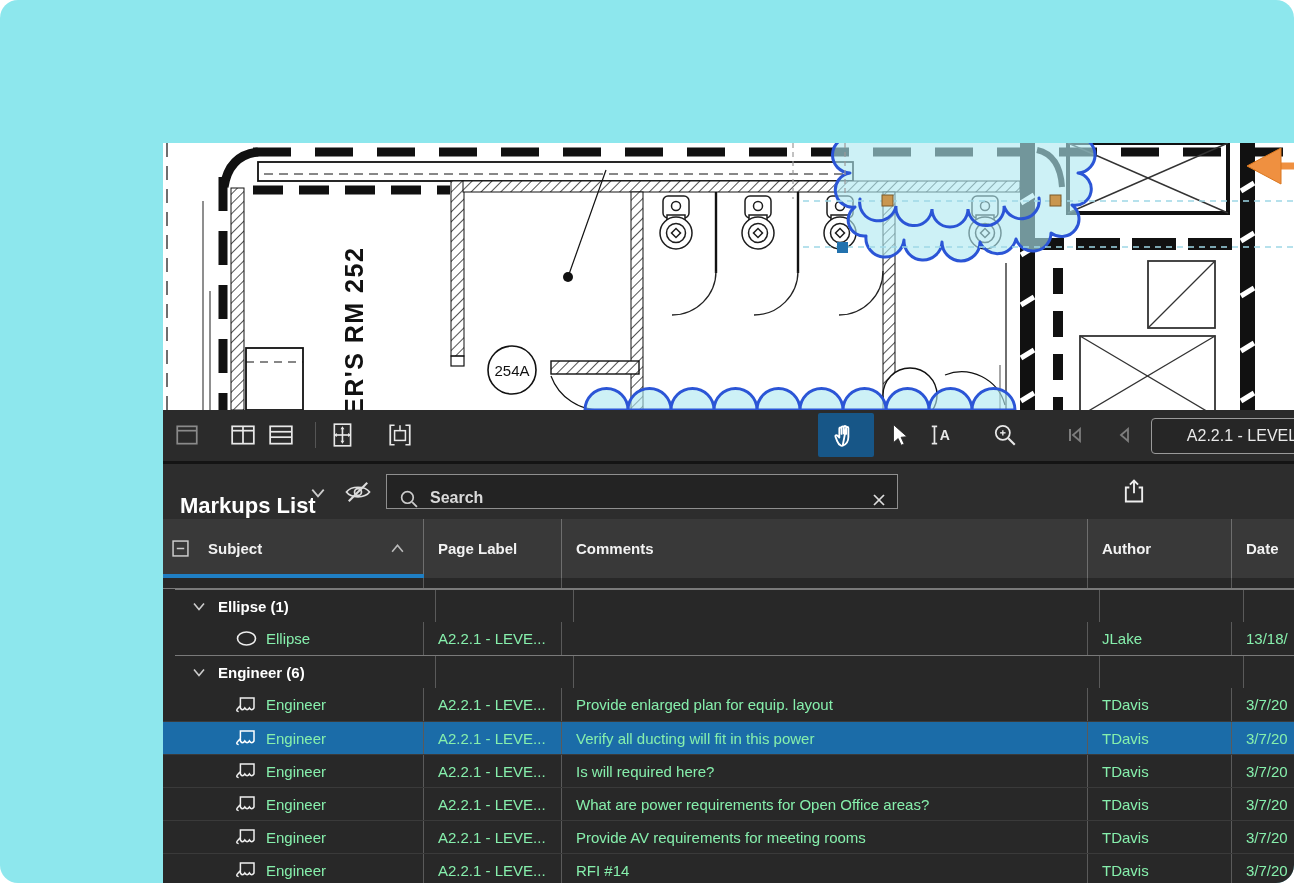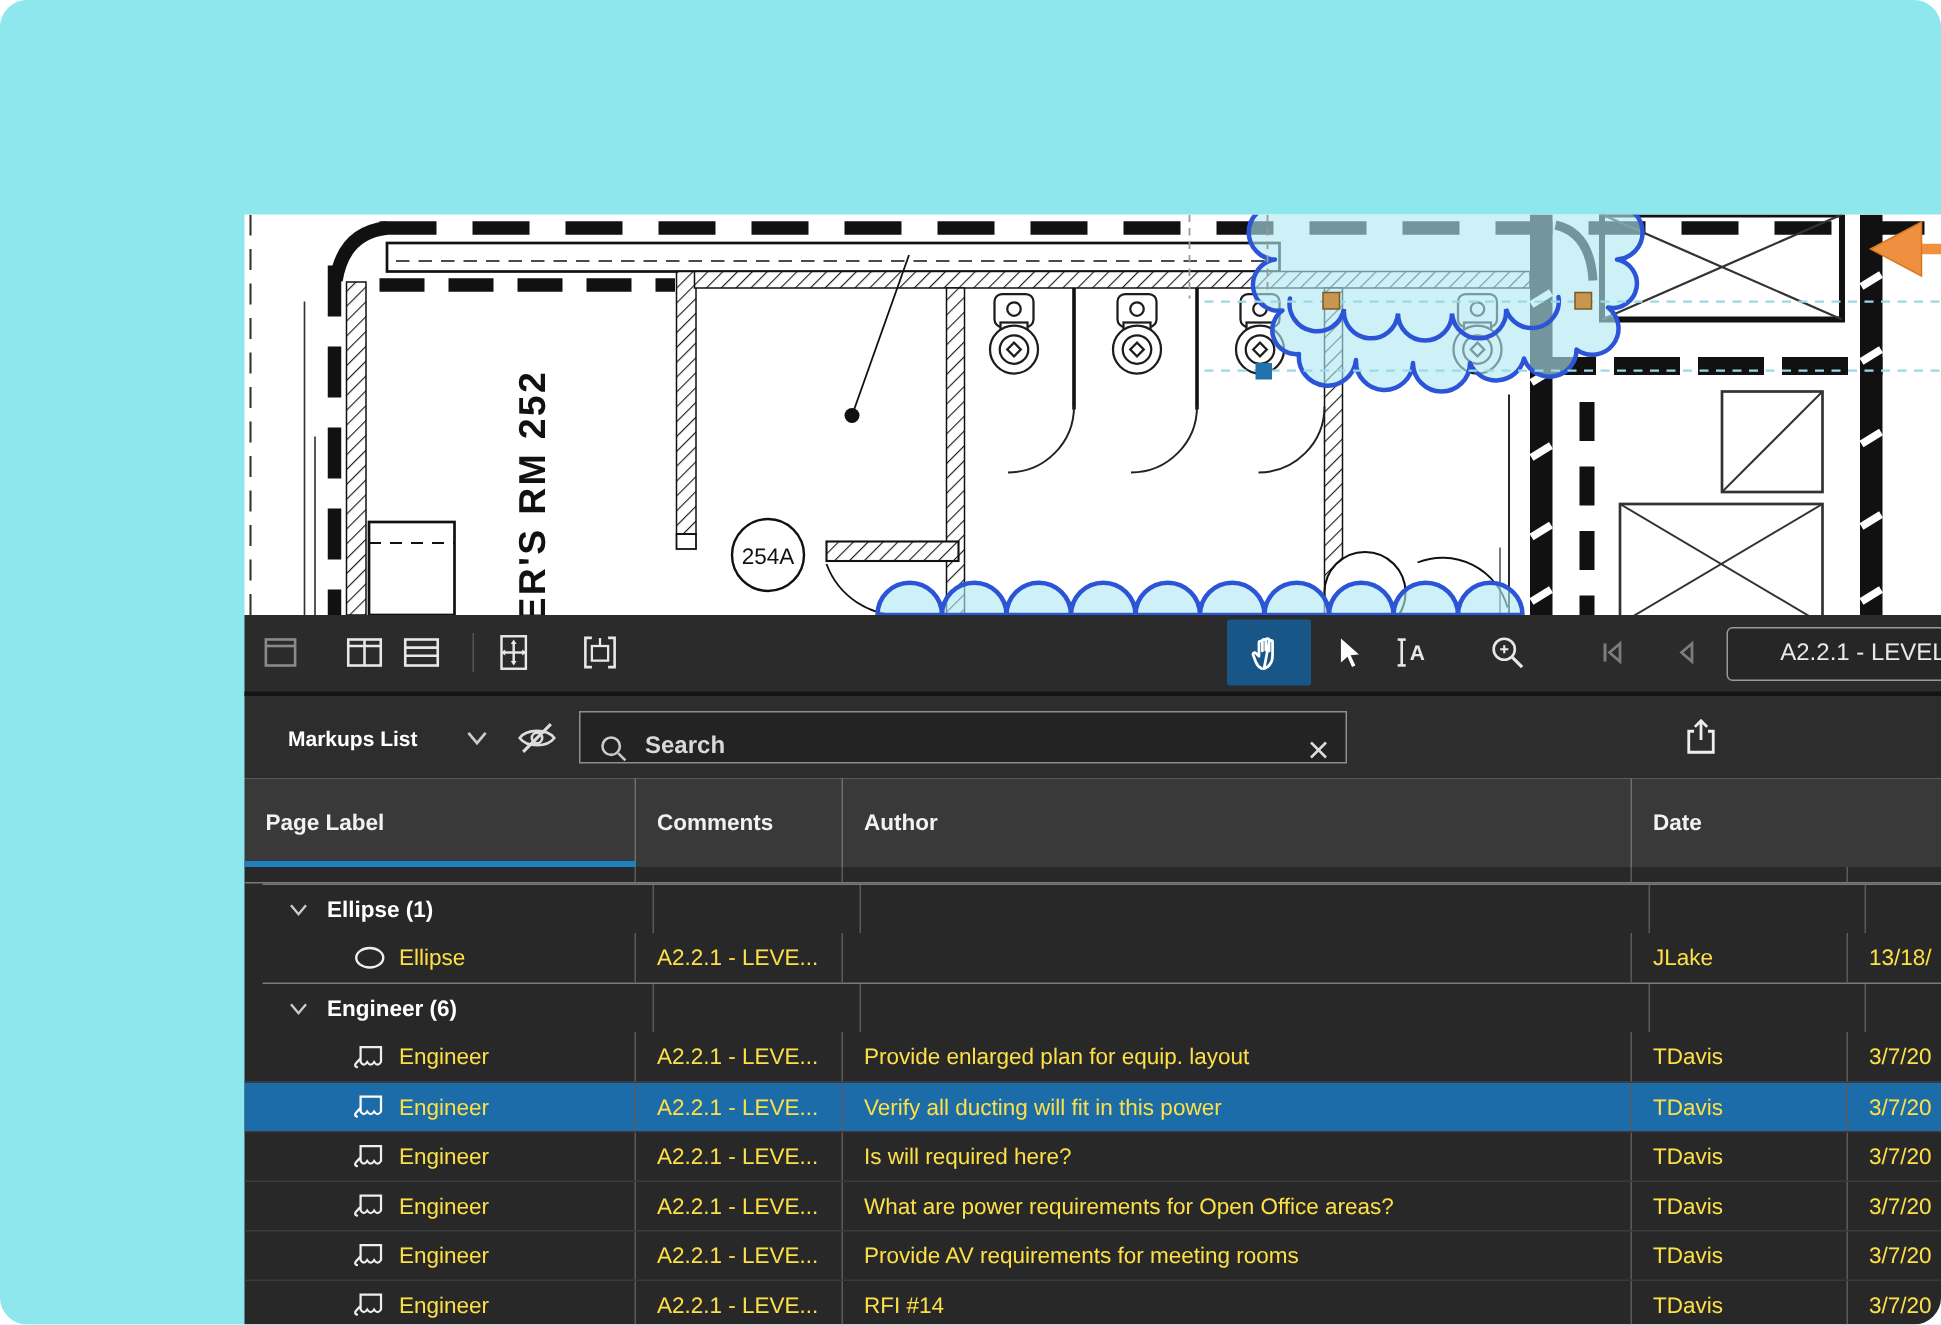--- a/index.html
+++ b/index.html
@@ -13,21 +13,21 @@
   
   .toolbar{position:relative;height:51px;background:#2b2b2b;border-bottom:3px solid #141414;flex:none;}
   .tool{position:absolute;top:3px;width:44px;height:44px;display:flex;align-items:center;justify-content:center;border-radius:2px;}
   .tool.active{background:#175687;width:56px;}
   .tool-sep{position:absolute;top:12px;width:1px;height:26px;background:#555;}
   .pagebox{position:absolute;top:8px;height:34px;width:180px;border:1px solid #9a9a9a;border-radius:4px;background:#262626;
            color:#e9e9e9;font-size:16px;display:flex;align-items:center;justify-content:center;white-space:nowrap;overflow:hidden;}
 
   
   .phead{position:relative;height:55px;background:#2d2d2d;flex:none;}
-  .ptitle{position:absolute;left:17px;top:0;height:55px;display:flex;align-items:center;color:#ffffff;font-size:14px;font-weight:bold;margin-left:12px;}
+  .ptitle{position:absolute;left:17px;top:0;height:55px;display:flex;align-items:flex-end;color:#ffffff;font-size:22px;font-weight:bold;}
   .pchev{position:absolute;left:147px;top:21px;}
   .peye{position:absolute;left:180px;top:15px;}
   .searchbox{position:absolute;left:223px;top:10px;width:512px;height:35px;border:1px solid #8f8f8f;background:#232323;
              display:flex;align-items:flex-end;box-sizing:border-box;}
   .searchbox input{flex:1;background:transparent;border:none;outline:none;color:#d9d9d9;font-size:16px;font-weight:bold;
                    font-family:"Liberation Sans",sans-serif;}
   .searchbox input::placeholder{color:#d9d9d9;opacity:1;}
   .sicon{margin:0 10px 0 12px;flex:none;display:flex;}
   .sclear{margin-right:10px;flex:none;display:flex;cursor:pointer;}
   .filterwrap{position:absolute;left:773px;top:0;height:55px;display:flex;align-items:center;gap:10px;cursor:pointer;}
@@ -42,21 +42,21 @@
          padding-left:14px;box-sizing:border-box;}
   .hcell.last{border-right:none;}
   .hcell.subj{padding-left:9px;gap:0;}
   .subj-label{margin-left:19px;}
   .sortcaret{margin-left:auto;margin-right:18px;display:flex;}
   .sortbar{position:absolute;left:0;bottom:0;width:261px;height:4px;background:#1F7FC4;}
 
   .tbody{flex:1;background:#282828;overflow:hidden;}
   .row{height:33px;box-sizing:border-box;}
   .row .grid-cols{height:100%;}
-  .cell{display:flex;align-items:center;color:#fde047;font-size:15px;border-right:1px solid #5a5a5a;
+  .cell{display:flex;align-items:center;color:#86efac;font-size:15px;border-right:1px solid #5a5a5a;
         padding-left:14px;box-sizing:border-box;white-space:nowrap;overflow:hidden;}
   .cell.last{border-right:none;}
   .stripRow{height:10px;border-bottom:1px solid #7a7a7a;}
   .stripRow .cell{padding:0;}
   .grouprow{border-top:1px solid #7a7a7a;margin-left:12px;}
   .grouprow .subjcell{font-weight:bold;color:#ffffff;padding-left:17px;gap:12px;}
   .itemrow{border-top:1px solid #3a3a3a;}
   .itemrow.first{border-top:none;}
   .subjcell{display:flex;align-items:center;border-right:1px solid #5a5a5a;box-sizing:border-box;overflow:hidden;}
   .itemrow .subjcell{padding-left:72px;gap:8px;}
@@ -331,20 +331,34 @@
         <svg width="26" height="28" viewBox="0 0 22 24">
           <path d="M7,9 H4 V21 H18 V9 H15" fill="none" stroke="#eeeeee" stroke-width="1.6"></path>
           <line x1="11" y1="3" x2="11" y2="14" stroke="#eeeeee" stroke-width="1.6"></line>
           <polyline points="7.5,6.5 11,3 14.5,6.5" fill="none" stroke="#eeeeee" stroke-width="1.6"></polyline>
         </svg>
       </div>
     </div>
 
     <div class="thead">
       <div class="grid-cols">
+        <div class="hcell subj">
+          <span class="icw">
+            <svg width="17" height="17" viewBox="0 0 16 16">
+                <rect x="1" y="1" width="14" height="14" fill="none" stroke="#cccccc" stroke-width="1.4"></rect>
+                <line x1="4.5" y1="8" x2="11.5" y2="8" stroke="#cccccc" stroke-width="1.4"></line>
+              </svg>
+          </span>
+          <span class="subj-label">Subject</span>
+          <span class="sortcaret">
+            <svg width="15" height="11" viewBox="0 0 14 10">
+                <polyline points="2,8 7,2 12,8" fill="none" stroke="#bbbbbb" stroke-width="1.5"></polyline>
+              </svg>
+          </span>
+        </div>
         <div class="hcell">
             <span>Page Label</span>
           </div>
         <div class="hcell">
             <span>Comments</span>
           </div>
         <div class="hcell">
             <span>Author</span>
           </div>
         <div class="hcell last">

